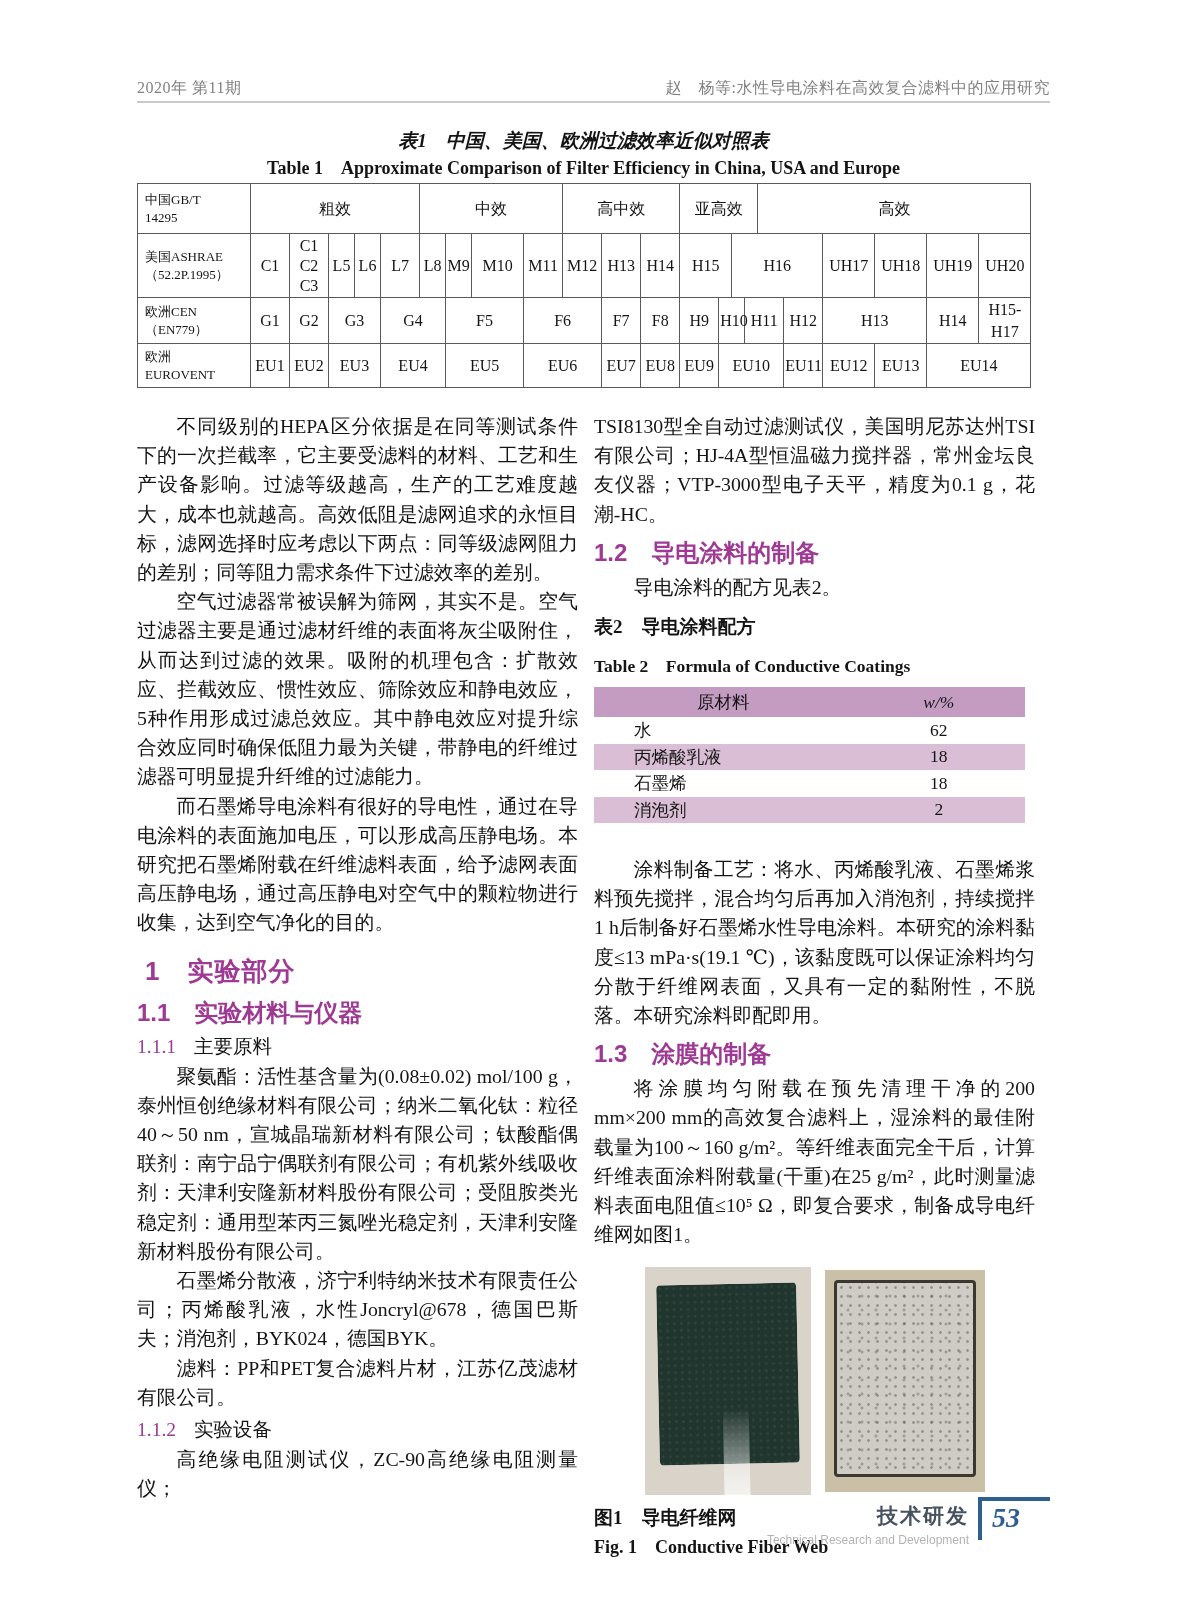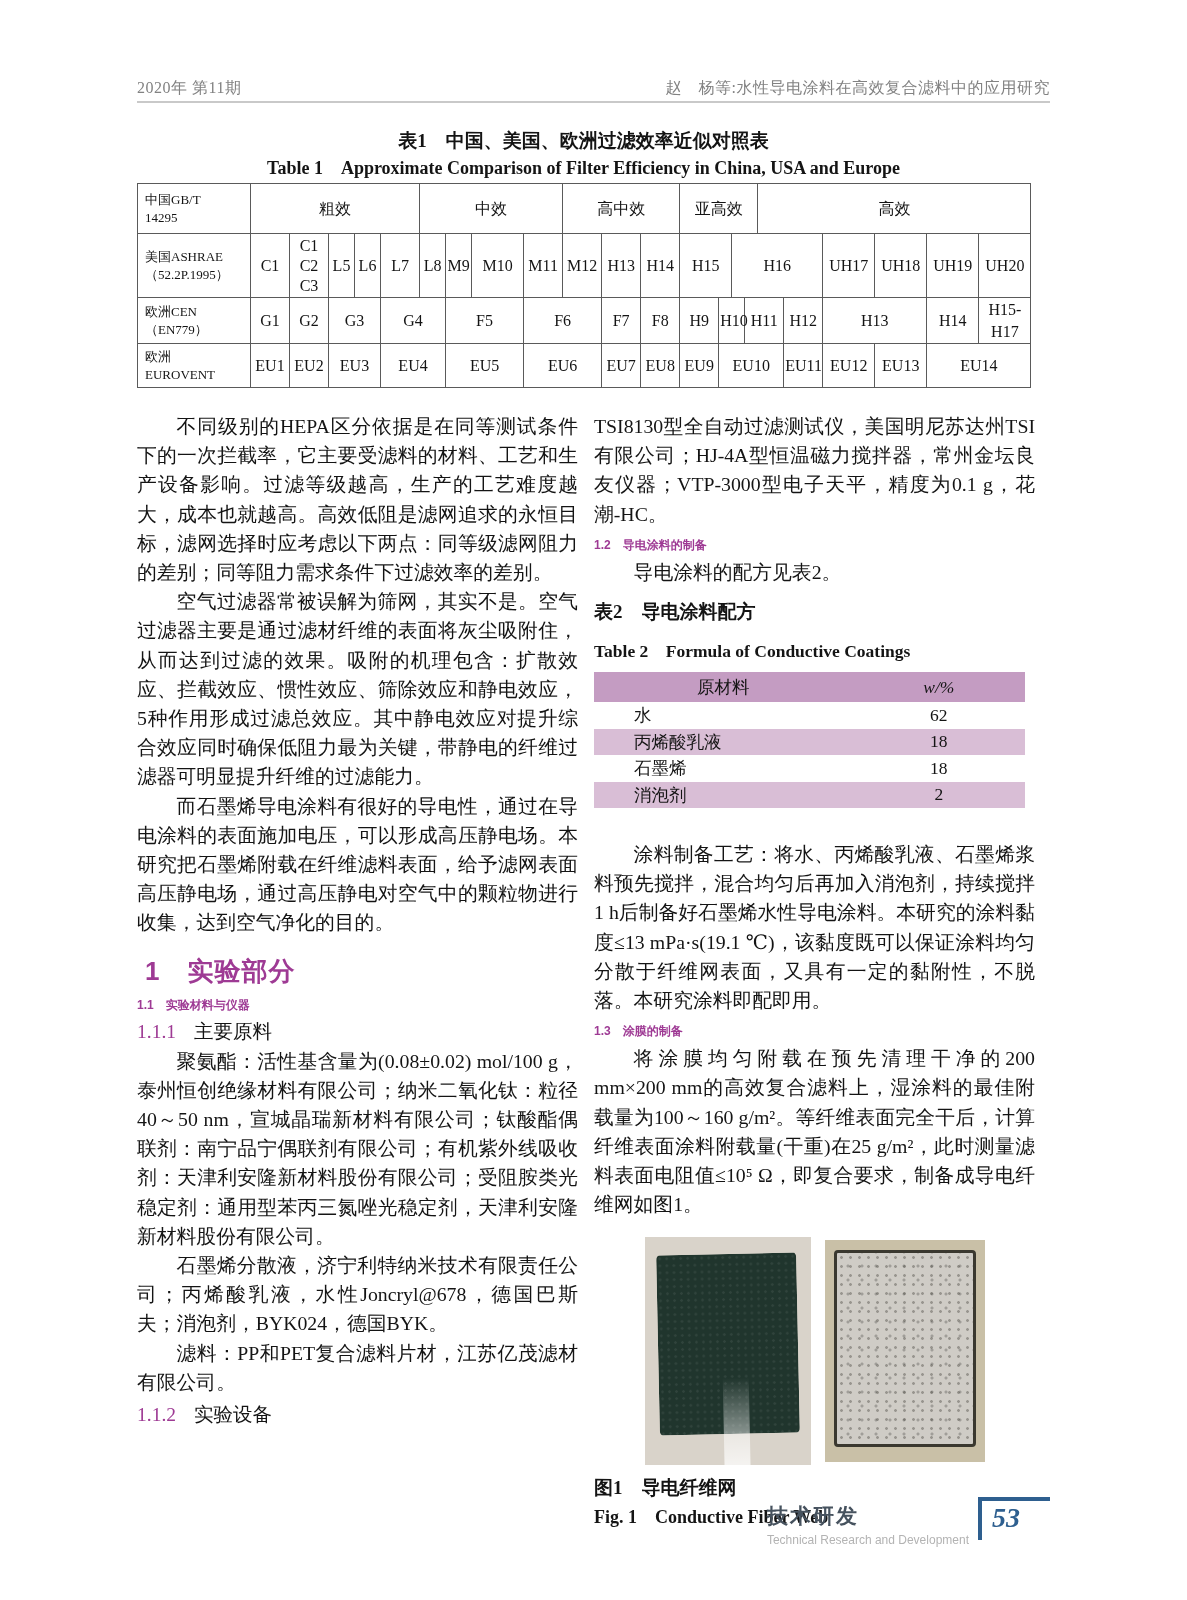--- a/index.html
+++ b/index.html
@@ -14,41 +14,41 @@
         font-family:"Liberation Serif","DejaVu Serif",serif;color:#141414;overflow:hidden;}
 
   
   .hdr{position:absolute;top:78px;font-size:16px;color:#828282;letter-spacing:.5px;}
   .hdr-left{left:137px;}
   .hdr-right{right:137px;}
   .hdr-rule{position:absolute;left:137px;top:101px;width:913px;height:2px;background:#c9c9c9;}
 
   
   .t1-title{position:absolute;left:137px;width:893px;text-align:center;font-weight:bold;}
-  .t1-title-cn{top:128px;font-size:19px;}
+  .t1-title-cn{top:128px;font-size:19px;font-style:italic;}
   .t1-title-en{top:156px;font-size:18px;}
   table.t1{position:absolute;left:137px;top:183px;width:893px;border-collapse:collapse;table-layout:fixed;}
   table.t1 td{border:1px solid #5a5a5a;text-align:center;font-size:16px;padding:0 1px;line-height:1.35;}
   table.t1 td.lbl{text-align:left;padding-left:7px;font-size:13px;}
   table.t1 td.lbl span{display:block;}
   table.t1 tr.r1{height:50px;}
   table.t1 tr.r2{height:64px;}
   table.t1 tr.r3{height:46px;}
   table.t1 tr.r4{height:44px;}
   .stack span{display:block;line-height:1.25;}
 
   
   .col{position:absolute;top:412px;width:441px;}
   .col-left{left:137px;}
   .col-right{left:594px;}
   p.body{margin:0;font-size:19.8px;line-height:29.2px;text-align:justify;text-indent:2em;}
   h1.sec{margin:16px 8px 6px;font-family:"Liberation Sans","DejaVu Sans",sans-serif;
          font-size:26px;font-weight:bold;color:var(--purple);letter-spacing:1px;}
   h2.sec{margin:8px 0 4px;font-family:"Liberation Sans","DejaVu Sans",sans-serif;
-         font-size:12px;font-weight:bold;color:var(--purple);}
+         font-size:24px;font-weight:bold;color:var(--purple);}
   h3.sec{margin:4px 0 2px;font-size:19.5px;font-weight:500;color:#141414;}
   h3.sec .num{color:var(--purple);font-family:Liberation Serif, serif;margin-right:18px;}
 
   
   .t2-title{font-weight:bold;}
   .t2-title-cn{margin-top:12px;font-size:19px;}
   .t2-title-en{margin-top:14px;font-size:17.5px;}
   table.t2{width:431px;margin-top:9px;border-collapse:collapse;table-layout:fixed;font-size:17.5px;}
   table.t2 col.c1{width:60%;} table.t2 col.c2{width:40%;}
   table.t2 th{background:var(--t2head);font-weight:normal;height:30px;}
@@ -74,21 +74,21 @@
             background-image:
               radial-gradient(rgba(70,68,60,.4) 1px,transparent 1.7px),
               radial-gradient(rgba(40,40,36,.28) 1px,transparent 2px);
             background-size:9px 9px,14px 14px;background-position:0 0,4px 6px;}
   .fig-cap{text-align:left;font-weight:bold;}
   .fig-cap-cn{margin-top:10px;font-size:19px;}
   .fig-cap-en{margin-top:4px;font-size:18px;}
 
   
   .footer{position:absolute;right:137px;top:1497px;display:flex;align-items:flex-start;}
-  .f-text{margin-right:9px;margin-top:5px;}
+  .f-text{text-align:right;margin-right:9px;margin-top:5px;}
   .f-cn{font-family:"Liberation Sans","DejaVu Sans",sans-serif;font-size:21px;font-weight:bold;
         color:#46525e;letter-spacing:2px;}
   .f-en{font-family:"Liberation Sans","DejaVu Sans",sans-serif;font-size:12px;color:#b3b3b3;margin-top:3px;}
   .f-badge{border-left:4px solid var(--blue);border-top:4px solid var(--blue);
            padding:1px 30px 6px 10px;}
   .f-num{font-size:28px;font-weight:bold;font-style:italic;color:var(--blue);}
 </style>
 </head>
 <body>
 
@@ -198,20 +198,21 @@
     <h2 class="sec">1.1　实验材料与仪器</h2>
     <h3 class="sec">
       <span class="num">1.1.1</span><span>主要原料</span>
     </h3>
     <p class="body">聚氨酯：活性基含量为(0.08±0.02) mol/100 g，泰州恒创绝缘材料有限公司；纳米二氧化钛：粒径40～50 nm，宣城晶瑞新材料有限公司；钛酸酯偶联剂：南宁品宁偶联剂有限公司；有机紫外线吸收剂：天津利安隆新材料股份有限公司；受阻胺类光稳定剂：通用型苯丙三氮唑光稳定剂，天津利安隆新材料股份有限公司。</p>
     <p class="body">石墨烯分散液，济宁利特纳米技术有限责任公司；丙烯酸乳液，水性Joncryl@678，德国巴斯夫；消泡剂，BYK024，德国BYK。</p>
     <p class="body">滤料：PP和PET复合滤料片材，江苏亿茂滤材有限公司。</p>
     <h3 class="sec">
       <span class="num">1.1.2</span><span>实验设备</span>
     </h3>
+    <p class="body">高绝缘电阻测试仪，ZC-90高绝缘电阻测量仪；</p>
   </div>
 
   <div class="col col-right">
     <p class="body" style="text-indent:0;">TSI8130型全自动过滤测试仪，美国明尼苏达州TSI有限公司；HJ-4A型恒温磁力搅拌器，常州金坛良友仪器；VTP-3000型电子天平，精度为0.1 g，花潮-HC。</p>
     <h2 class="sec">1.2　导电涂料的制备</h2>
     <p class="body">导电涂料的配方见表2。</p>
 
     <div class="t2-title t2-title-cn">表2　导电涂料配方</div>
     <div class="t2-title t2-title-en">Table 2　Formula of Conductive Coatings</div>
     <table class="t2">

